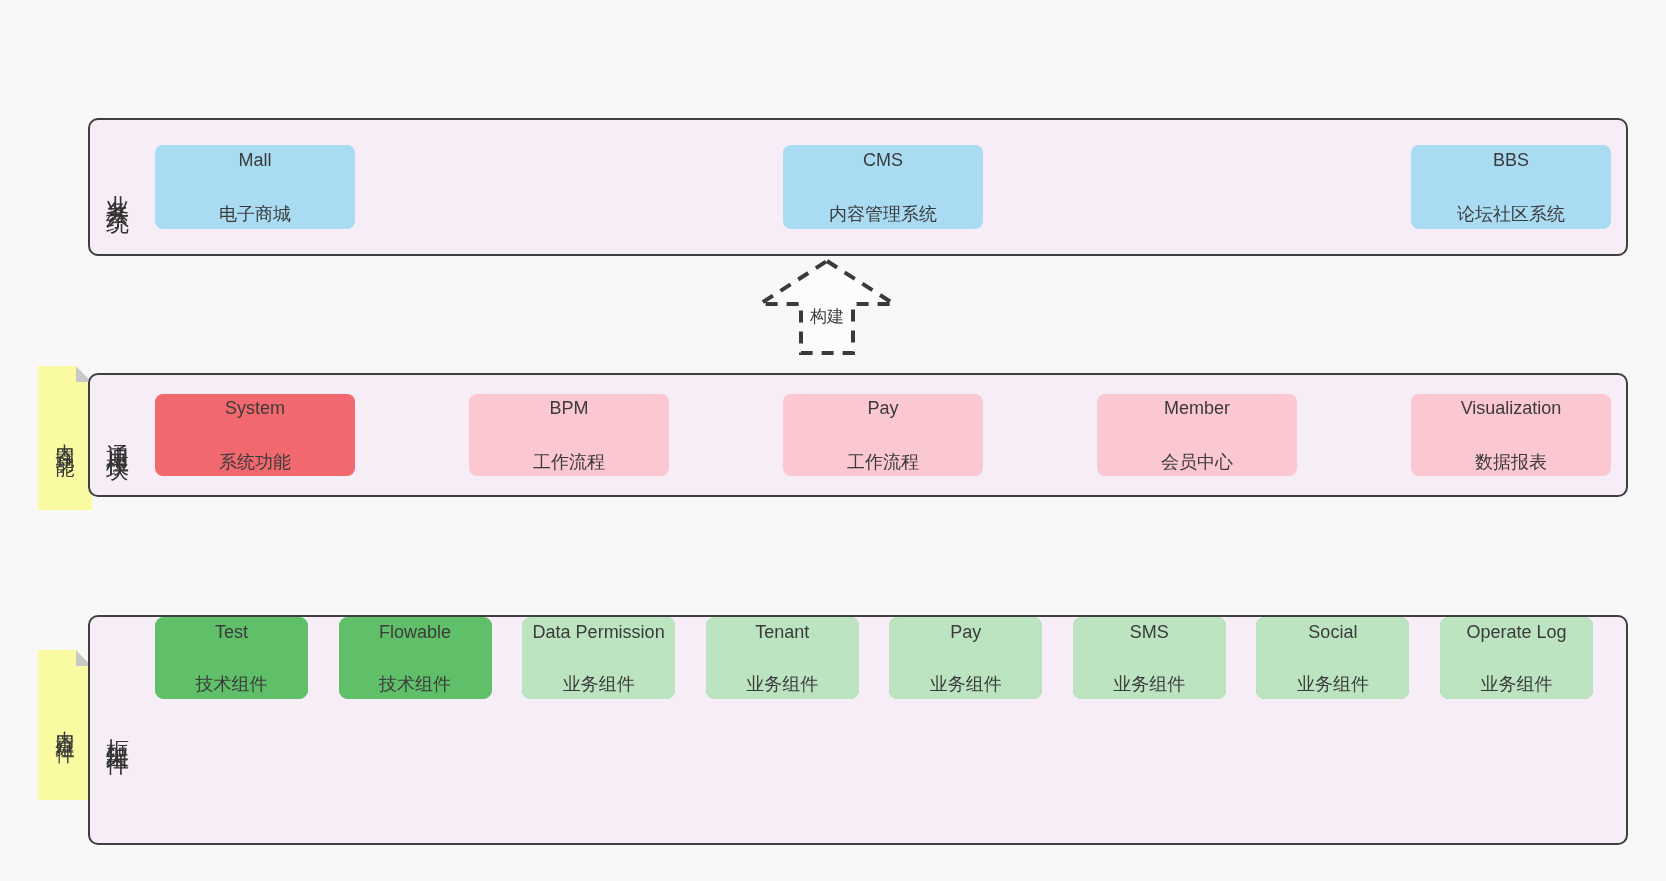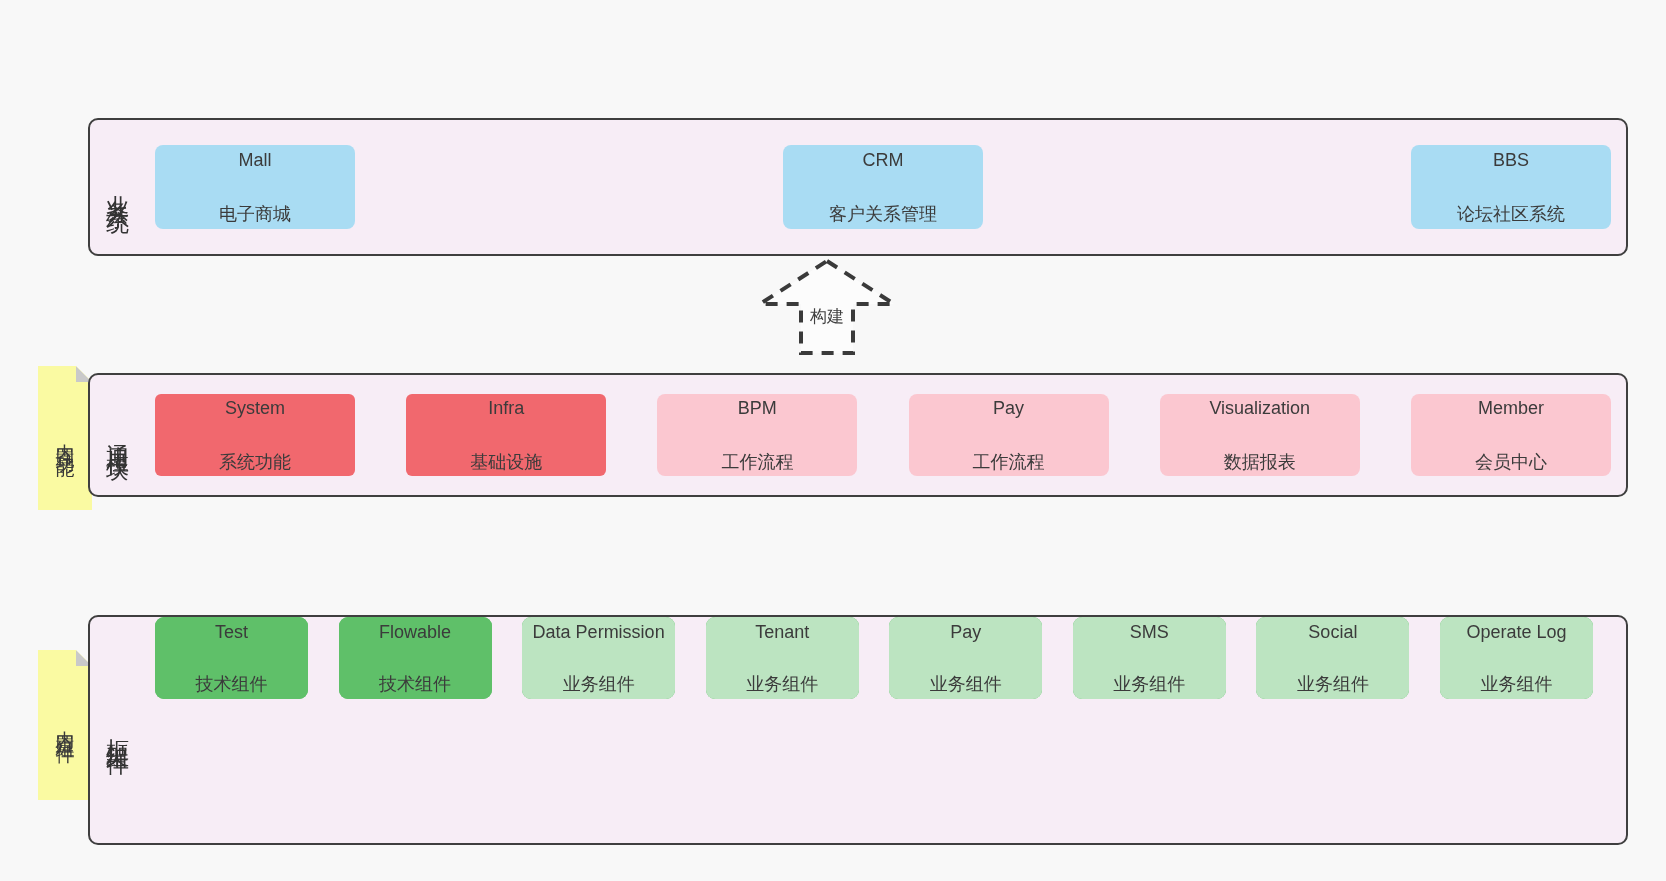--- a/index.html
+++ b/index.html
@@ -78,21 +78,21 @@
     text-align:center;
     border-radius:8px;
     font-size:18px;line-height:26px;
     padding:2px 4px;box-sizing:border-box;gap:28px;
   }
   .box-wide{width:200px;height:84px;}
   #panel-modules .box-wide{height:82px;}
   .box-narrow{width:153px;height:82px;line-height:24px;border-radius:9px;}
 
   .blue{background:#a9dcf3;}
-  .red{background:#f1686e;border-radius:6px;}
+  .red{background:#f1686e;}
   .pink{background:#fbc7d0;}
   .green{background:#5fc069;}
   .lightgreen{background:#bce4c1;}
 
   
   .arrow{position:absolute;width:140px;height:98px;z-index:0;}
   .arrow svg{display:block;width:100%;height:100%;}
   .arrow-label{
     position:absolute;left:50%;top:58px;
     transform:translate(-50%,-50%);
@@ -117,22 +117,22 @@
   </div>
 
   <div class="panel" id="panel-business">
     <div class="vtitle">业务系统</div>
     <div class="box-row">
       <div class="box box-wide blue">
         <div>Mall</div>
         <div>电子商城</div>
       </div>
       <div class="box box-wide blue">
-        <div>CRM</div>
-        <div>客户关系管理</div>
+        <div>CMS</div>
+        <div>内容管理系统</div>
       </div>
       <div class="box box-wide blue">
         <div>BBS</div>
         <div>论坛社区系统</div>
       </div>
     </div>
   </div>
 
   <div class="arrow" id="arrow-build">
     <svg viewBox="0 0 140 98">
@@ -141,40 +141,36 @@
     <span class="arrow-label">构建</span>
   </div>
 
   <div class="panel" id="panel-modules">
     <div class="vtitle">通用模块</div>
     <div class="box-row">
       <div class="box box-wide red">
         <div>System</div>
         <div>系统功能</div>
       </div>
-      <div class="box box-wide red">
-        <div>Infra</div>
-        <div>基础设施</div>
-      </div>
       <div class="box box-wide pink">
         <div>BPM</div>
         <div>工作流程</div>
       </div>
       <div class="box box-wide pink">
         <div>Pay</div>
         <div>工作流程</div>
       </div>
       <div class="box box-wide pink">
+        <div>Member</div>
+        <div>会员中心</div>
+      </div>
+      <div class="box box-wide pink">
         <div>Visualization</div>
         <div>数据报表</div>
       </div>
-      <div class="box box-wide pink">
-        <div>Member</div>
-        <div>会员中心</div>
-      </div>
     </div>
   </div>
 
 
   <div class="panel" id="panel-framework">
     <div class="vtitle">框架组件</div>
 
     <div class="box-row" id="fw-row-1">
       <div class="box box-narrow green">
         <div>Web</div>

